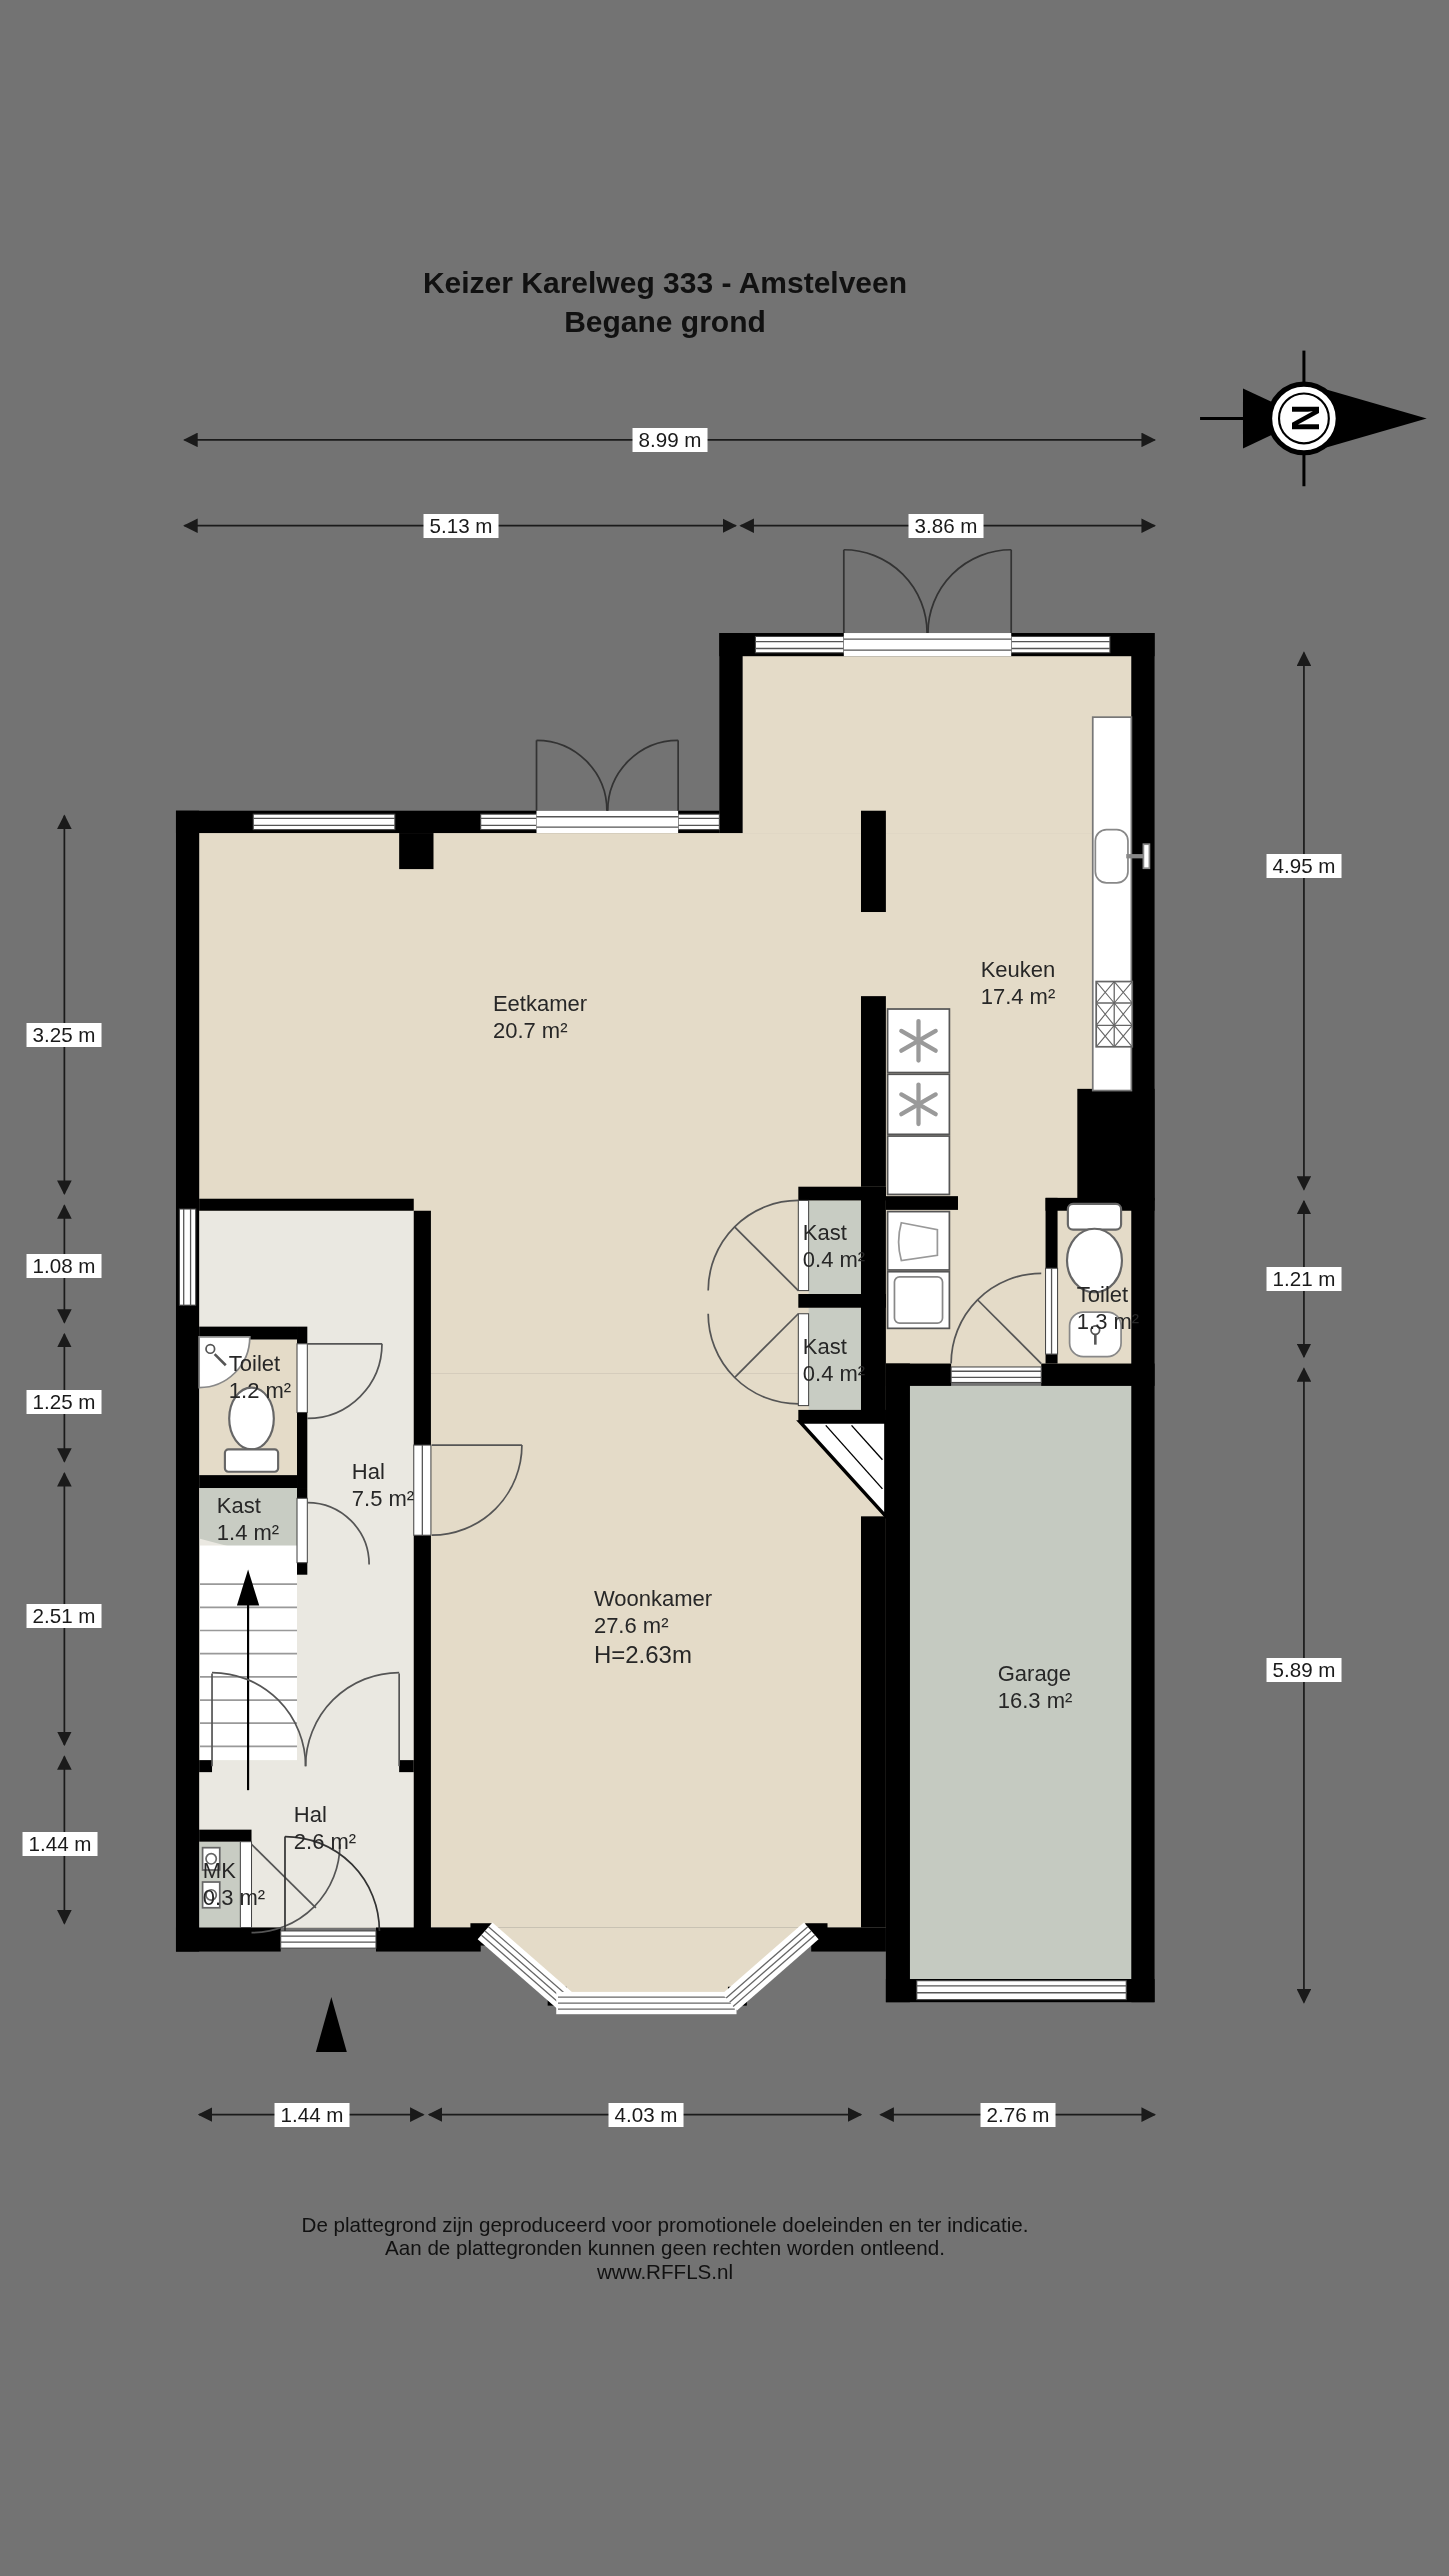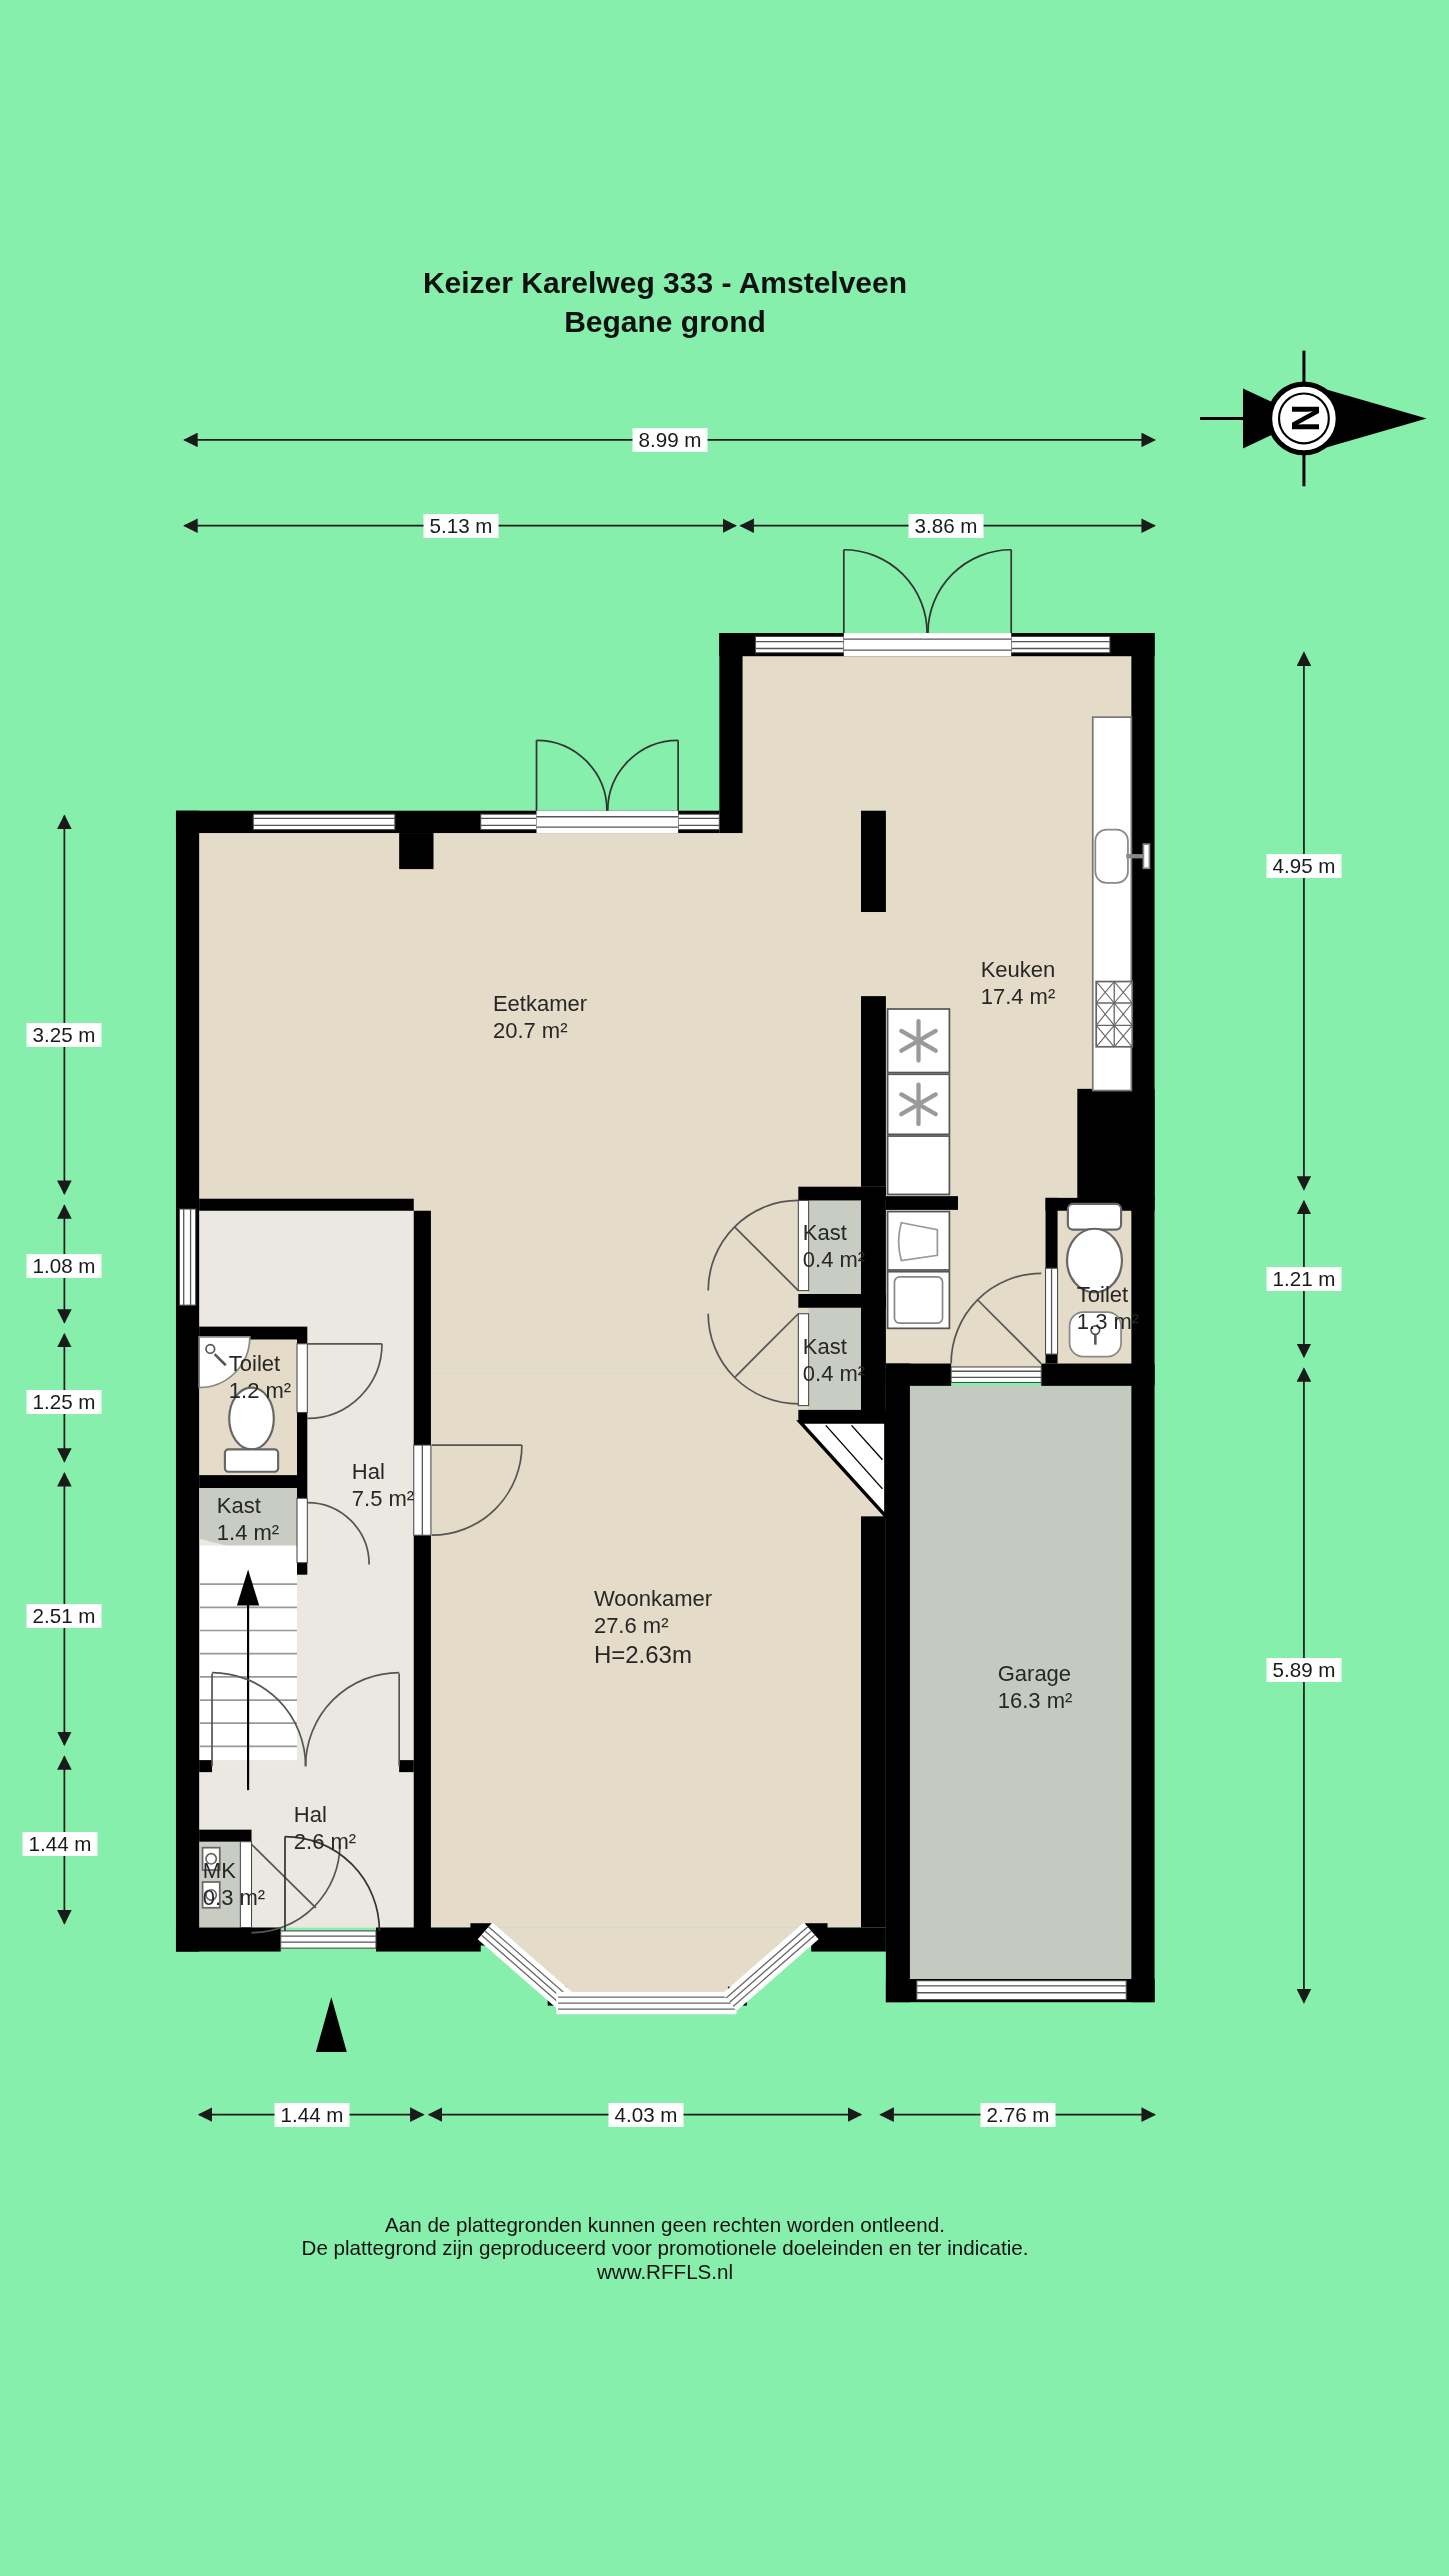--- a/index.html
+++ b/index.html
@@ -1,16 +1,16 @@
 <!DOCTYPE html>
 <html style="font-size:13.7px"><head>
 <meta charset="utf-8">
 <style>
   html,body{margin:0;padding:0;background:#fff;font-family:"Liberation Sans",sans-serif;color:#1a1a1a;}
-  .stage{position:relative;width:1449px;height:2576px;background:#86efac;overflow:hidden;}
+  .stage{position:relative;width:1449px;height:2576px;background:#737373;overflow:hidden;}
   .stage svg{position:absolute;left:0;top:0;display:block;}
   .title{position:absolute;left:665px;top:263px;transform:translateX(-50%);text-align:center;
          font-size:30px;font-weight:bold;line-height:1.30;white-space:nowrap;color:#111;}
   .room-label{position:absolute;transform:translate(-50%,-50%);text-align:left;
          font-size:22px;line-height:1.22;color:#272727;white-space:nowrap;}
   .room-label .rl-h{font-size:24px;}
   .dim{position:absolute;transform:translate(-50%,-50%);background:#ffffff;padding:0 6px;
          font-size:20.6px;white-space:nowrap;color:#1a1a1a;text-align:center;}
   .footer{position:absolute;left:665px;top:2213px;transform:translateX(-50%);text-align:center;
          font-size:20.6px;line-height:1.13;color:#111;white-space:nowrap;}
@@ -426,19 +426,19 @@
 <div class="room-label" style="left:325px;top:1829px">
   <div>Hal</div>
   <div>2.6 m²</div>
 </div>
 <div class="room-label" style="left:234px;top:1885px">
   <div>MK</div>
   <div>0.3 m²</div>
 </div>
 
 <div class="footer">
+  <div>De plattegrond zijn geproduceerd voor promotionele doeleinden en ter indicatie.</div>
   <div>Aan de plattegronden kunnen geen rechten worden ontleend.</div>
-  <div>De plattegrond zijn geproduceerd voor promotionele doeleinden en ter indicatie.</div>
   <div>www.RFFLS.nl</div>
 </div>
 
 </div>
 
 
 </body></html>

